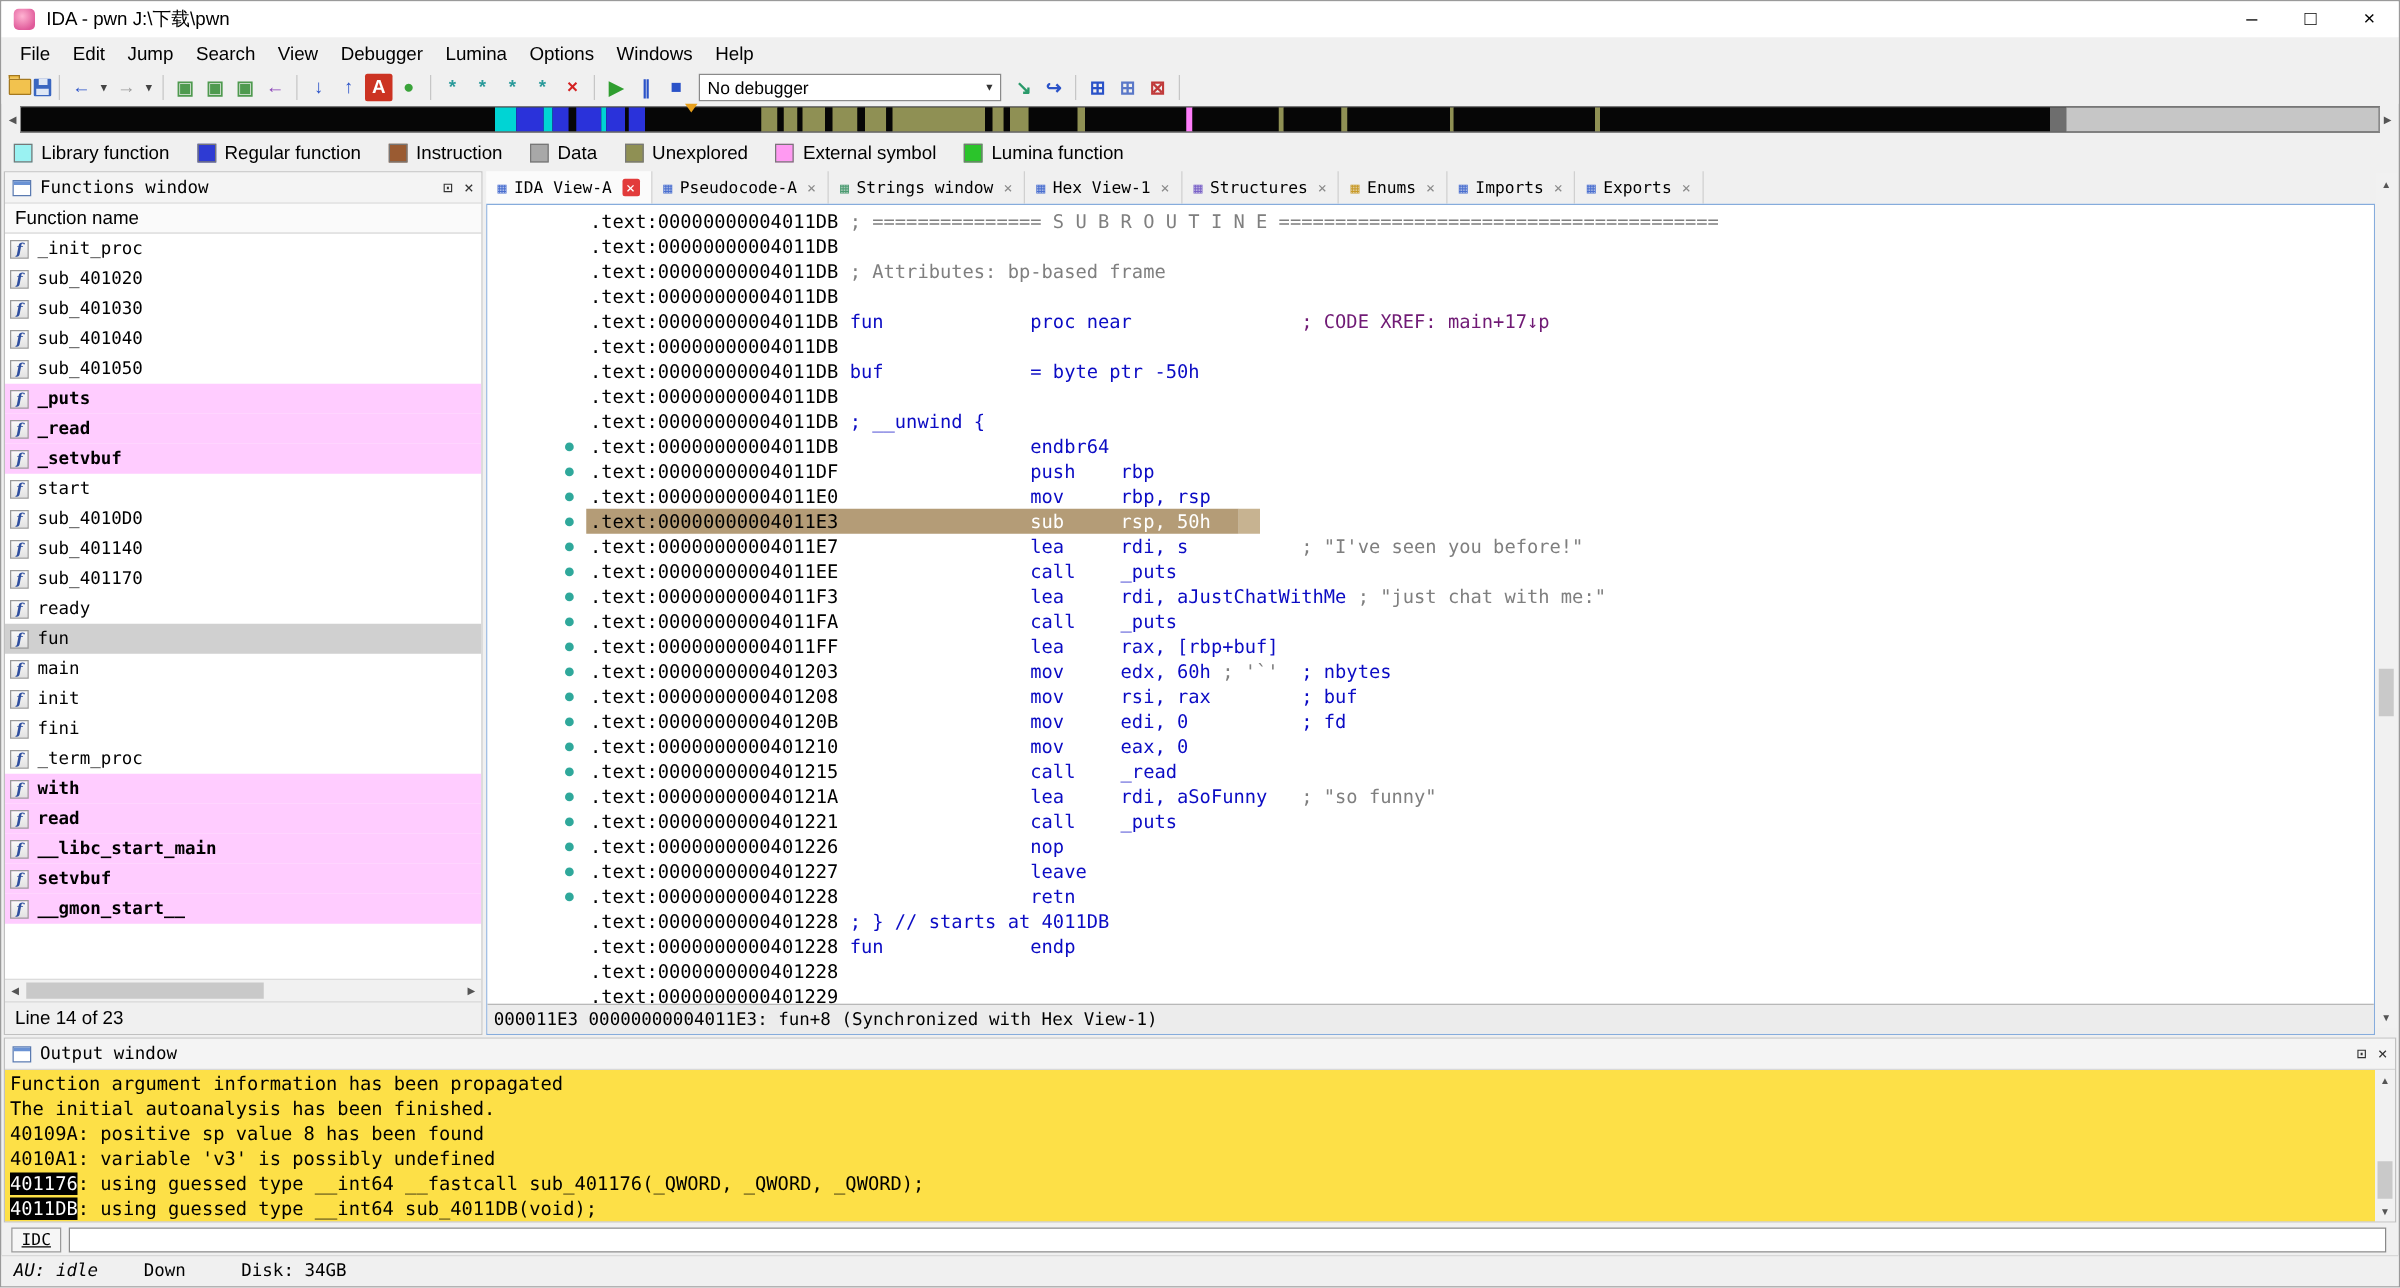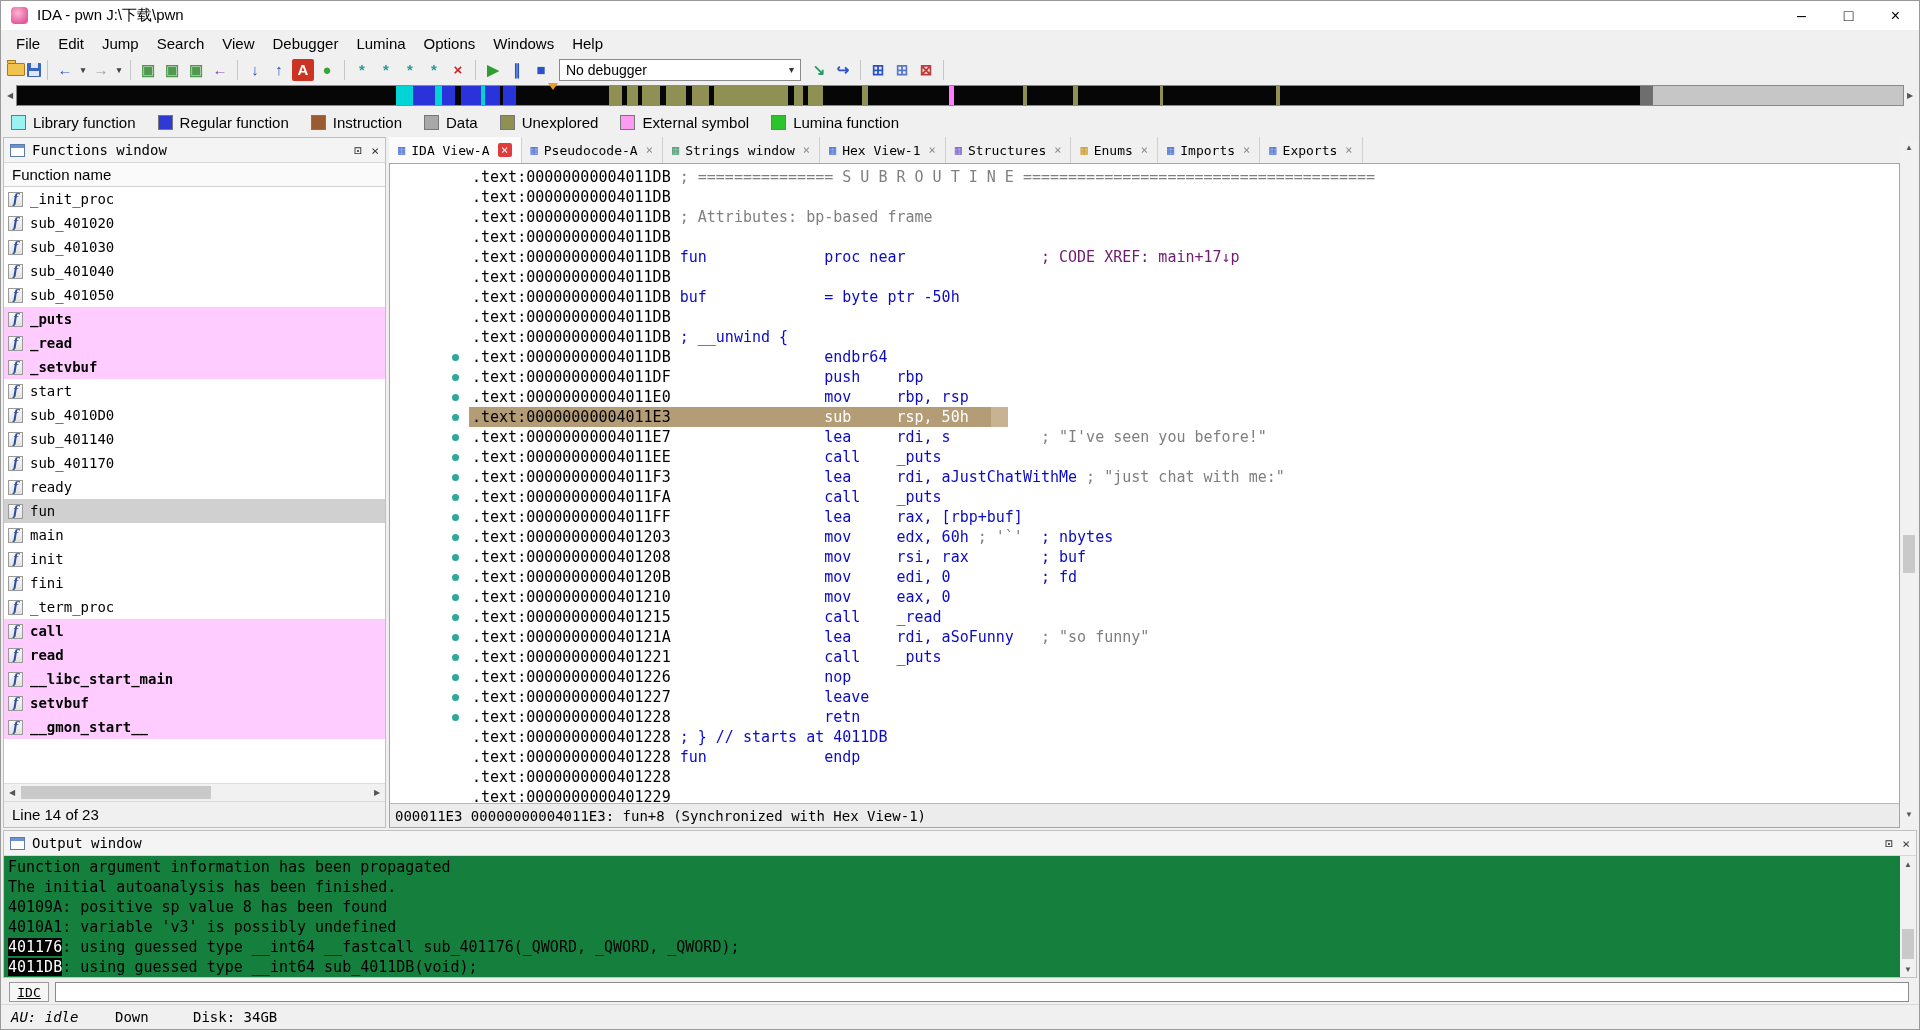--- a/index.html
+++ b/index.html
@@ -80,21 +80,21 @@
   .dstatus{height:23px;background:#ececec;border-top:1px solid #b8b8b8;display:flex;align-items:center;padding:0 5px;
            font-family:"DejaVu Sans Mono",monospace;font-size:14px;flex:0 0 auto;}
   .vscroll{position:absolute;right:0;top:2px;bottom:6px;width:16px;background:#f1f1f1;}
   .vscroll .sb-up{position:absolute;top:0;left:0;}
   .vscroll .sb-down{position:absolute;bottom:0;left:0;}
   .vthumb{position:absolute;left:2px;width:12px;background:#c9c9c9;}
   
   .outputwin{height:146px;flex:0 0 auto;display:flex;flex-direction:column;margin:2px;border:1px solid #c0c0c0;background:#fff;}
   .outbody{flex:1;position:relative;min-height:0;}
   .outcontent{position:absolute;top:0;left:0;right:16px;bottom:0;overflow:hidden;font-family:"DejaVu Sans Mono",monospace;
-              font-size:15px;line-height:20px;padding:1px 4px;background:#15803d;}
+              font-size:15px;line-height:20px;padding:1px 4px;background:#fde047;}
   .oline{white-space:pre;height:20px;}
   .oinv{background:#000;color:#fff;}
   .outscroll{position:absolute;right:0;top:0;bottom:0;width:16px;background:#f1f1f1;}
   .outscroll .sb-up{position:absolute;top:0;left:0;}
   .outscroll .sb-down{position:absolute;bottom:0;left:0;}
   
   .idcrow{height:24px;display:flex;align-items:center;padding:0 10px 0 8px;gap:6px;flex:0 0 auto;}
   .idcbox{width:40px;height:20px;border:1px solid #9a9a9a;background:#f6f6f6;display:flex;align-items:center;justify-content:center;
           font-family:"DejaVu Sans Mono",monospace;font-size:13px;box-sizing:border-box;flex:0 0 auto;text-decoration:underline;}
   .idcinput{flex:1;height:18px;border:1px solid #8a8a8a;background:#fff;font-family:"DejaVu Sans Mono",monospace;font-size:13px;padding:0 4px;}
@@ -332,21 +332,21 @@
           <div class="frow normal">
             <span class="ficon">f</span>
             <span class="fname">fini</span>
           </div>
           <div class="frow normal">
             <span class="ficon">f</span>
             <span class="fname">_term_proc</span>
           </div>
           <div class="frow lib">
             <span class="ficon">f</span>
-            <span class="fname">call</span>
+            <span class="fname">with</span>
           </div>
           <div class="frow lib">
             <span class="ficon">f</span>
             <span class="fname">read</span>
           </div>
           <div class="frow lib">
             <span class="ficon">f</span>
             <span class="fname">__libc_start_main</span>
           </div>
           <div class="frow lib">

